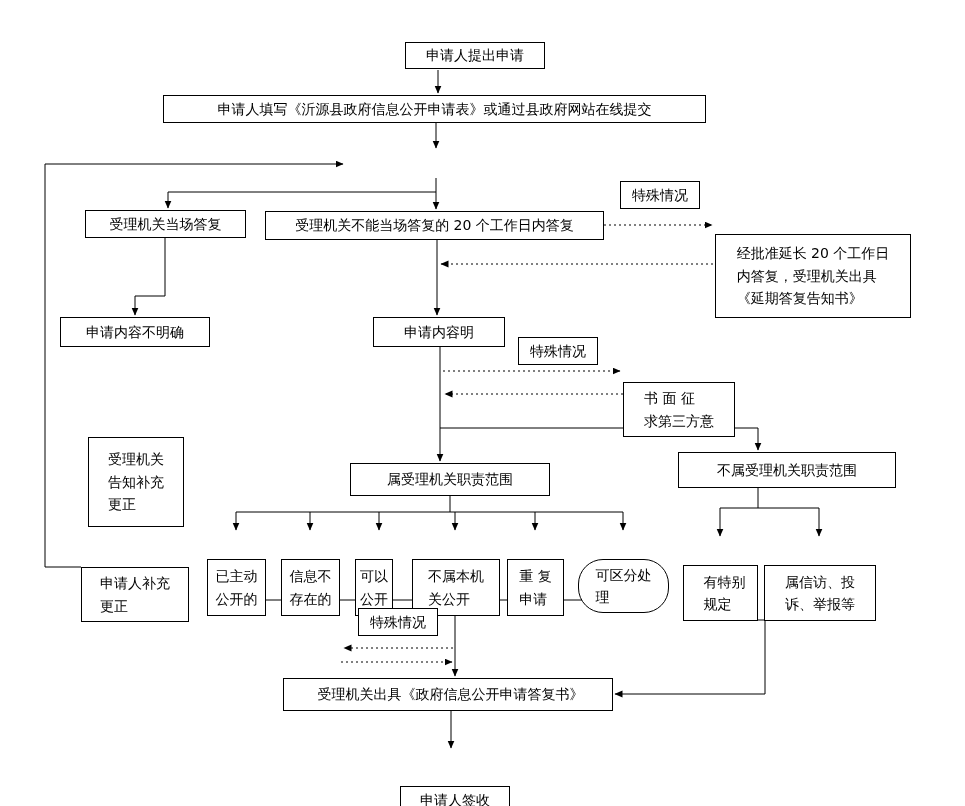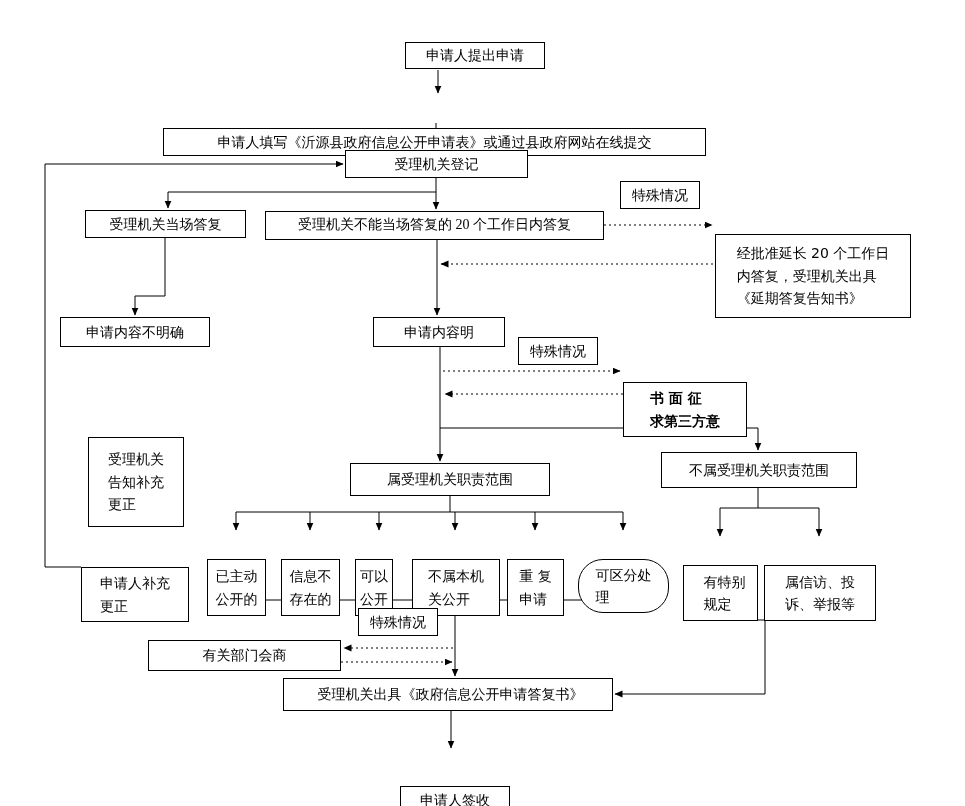--- a/index.html
+++ b/index.html
@@ -84,54 +84,52 @@
         <polyline points="713,264 441,264" marker-end="url(#arw)"></polyline>
         <polyline points="443,371 620,371" marker-end="url(#arw)"></polyline>
         <polyline points="623,394 445,394" marker-end="url(#arw)"></polyline>
         <polyline points="453,648 344,648" marker-end="url(#arw)"></polyline>
         <polyline points="341,662 452,662" marker-end="url(#arw)"></polyline>
       </g>
     </g>
   </svg>
 
   <div class="node" style="left:368px;top:42px;width:140px;height:27px;margin-left:37px;">申请人提出申请</div>
-  <div class="node" style="left:163px;top:95px;width:543px;height:28px;margin-top:33px;">申请人填写《沂源县政府信息公开申请表》或通过县政府网站在线提交</div>
-  <div class="node" style="left:345px;top:150px;width:183px;height:28px;">受理机关登记</div>
+  <div class="node" style="left:163px;top:95px;width:543px;height:28px;">申请人填写《沂源县政府信息公开申请表》或通过县政府网站在线提交</div>
   <div class="node" style="left:85px;top:210px;width:161px;height:28px;">受理机关当场答复</div>
-  <div class="node" style="left:265px;top:211px;width:339px;height:29px;font-family:Liberation Serif, serif;">受理机关不能当场答复的 20 个工作日内答复</div>
+  <div class="node" style="left:265px;top:211px;width:339px;height:29px;">受理机关不能当场答复的 20 个工作日内答复</div>
   <div class="node" style="left:620px;top:181px;width:80px;height:28px;">特殊情况</div>
   <div class="node ml" style="left:715px;top:207px;width:196px;height:84px;">经批准延长 20 个工作日
 内答复，受理机关出具
 《延期答复告知书》</div>
   <div class="node" style="left:60px;top:317px;width:150px;height:30px;text-align:center;">申请内容不明确</div>
   <div class="node" style="left:373px;top:317px;width:132px;height:30px;">申请内容明</div>
   <div class="node" style="left:518px;top:337px;width:80px;height:28px;">特殊情况</div>
-  <div class="node ml" style="left:623px;top:355px;width:124px;height:55px;font-weight:bold;">书 面 征
+  <div class="node ml" style="left:623px;top:355px;width:112px;height:55px;">书 面 征
 求第三方意</div>
   <div class="node ml" style="left:88px;top:410px;width:96px;height:90px;">受理机关
 告知补充
 更正</div>
   <div class="node ml" style="left:81px;top:540px;width:108px;height:55px;">申请人补充
 更正</div>
   <div class="node" style="left:350px;top:463px;width:200px;height:33px;">属受理机关职责范围</div>
-  <div class="node" style="left:661px;top:452px;width:196px;height:36px;">不属受理机关职责范围</div>
+  <div class="node" style="left:678px;top:452px;width:218px;height:36px;">不属受理机关职责范围</div>
   <div class="node ml" style="left:207px;top:532px;width:59px;height:57px;">已主动
 公开的</div>
   <div class="node ml" style="left:281px;top:532px;width:59px;height:57px;">信息不
 存在的</div>
   <div class="node ml" style="left:355px;top:532px;width:38px;height:57px;">可以
 公开</div>
   <div class="node ml" style="left:412px;top:532px;width:88px;height:57px;">不属本机
 关公开</div>
   <div class="node ml" style="left:507px;top:532px;width:57px;height:57px;">重 复
 申请</div>
   <div class="node ml" style="left:578px;top:532px;width:91px;height:54px;border-radius:25px;">可区分处
 理</div>
   <div class="node ml" style="left:683px;top:538px;width:75px;height:56px;padding-left:12px;">有特别
 规定</div>
   <div class="node ml" style="left:764px;top:538px;width:112px;height:56px;">属信访、投
 诉、举报等</div>
   <div class="node" style="left:358px;top:608px;width:80px;height:28px;">特殊情况</div>
-  <div class="node" style="left:148px;top:640px;width:193px;height:31px;">有关部门会商</div>
   <div class="node" style="left:283px;top:678px;width:330px;height:33px;padding-left:9px;">受理机关出具《政府信息公开申请答复书》</div>
   <div class="node" style="left:400px;top:750px;width:110px;height:29px;margin-top:36px;">申请人签收</div>
 
 </div>
 
 </body></html>

